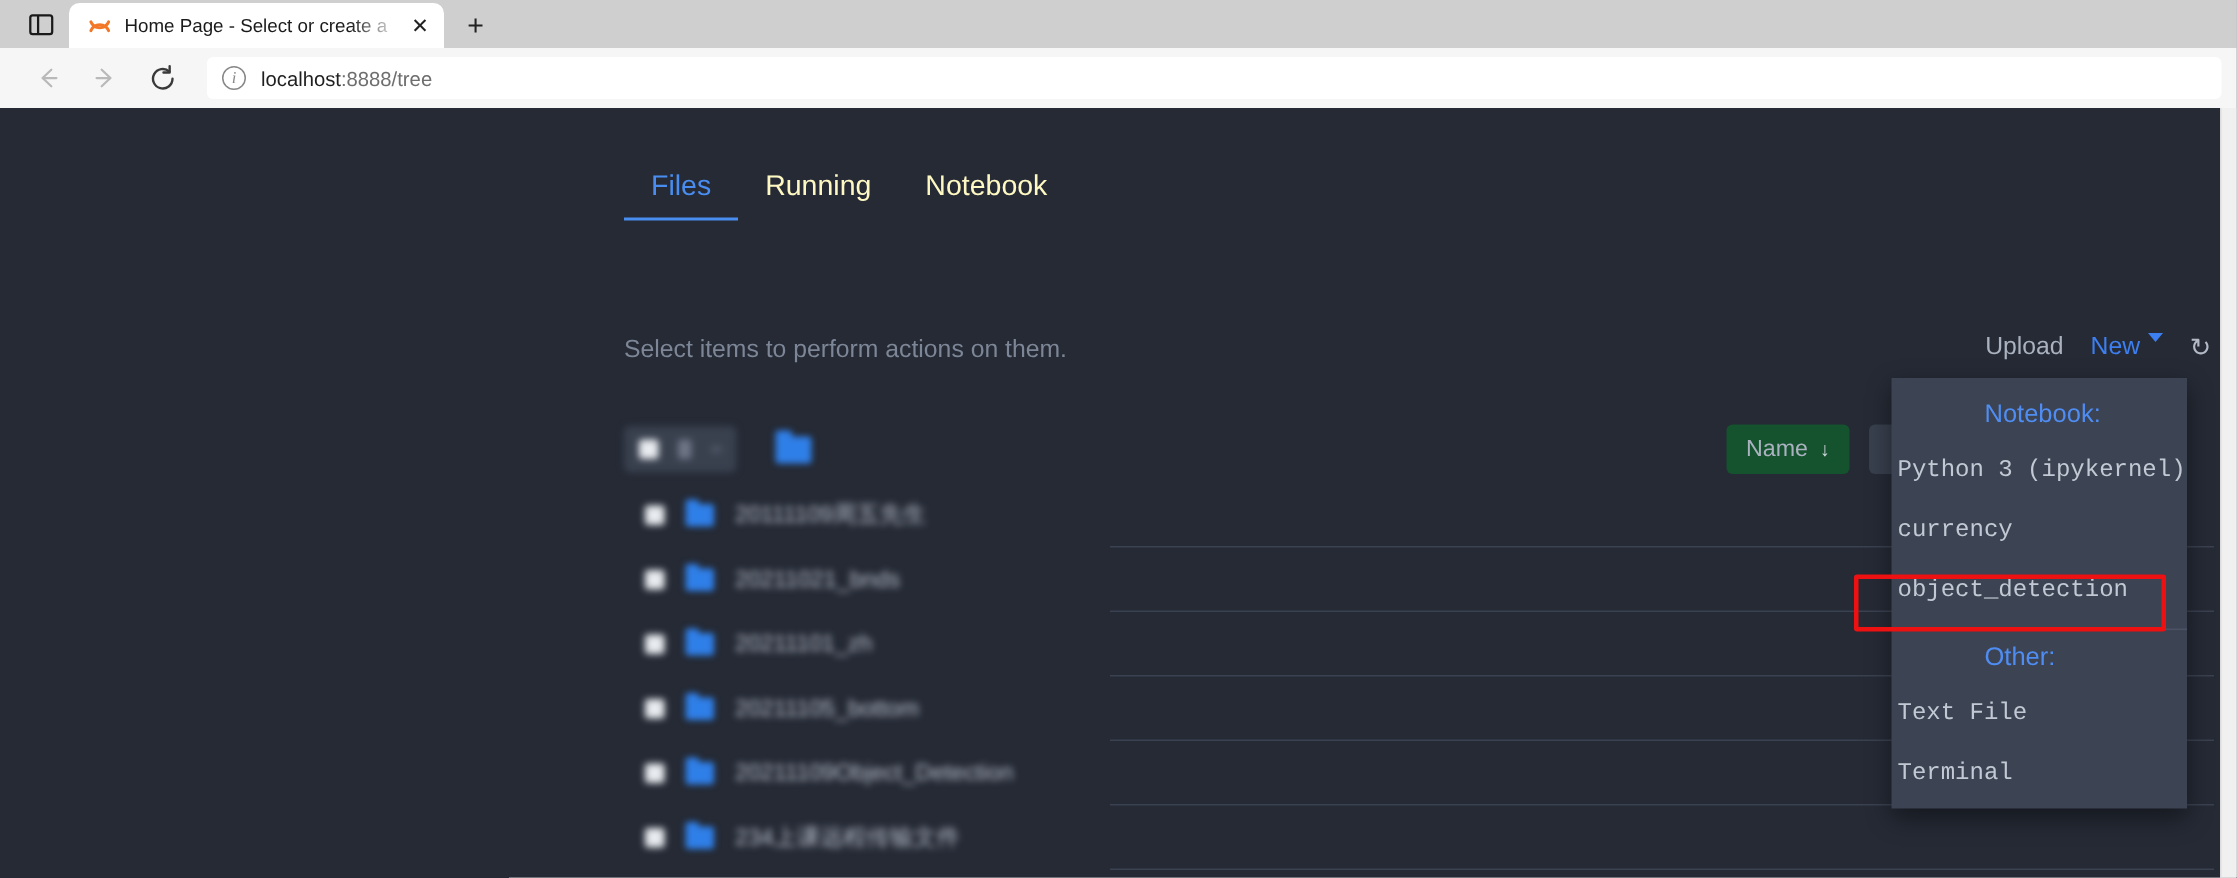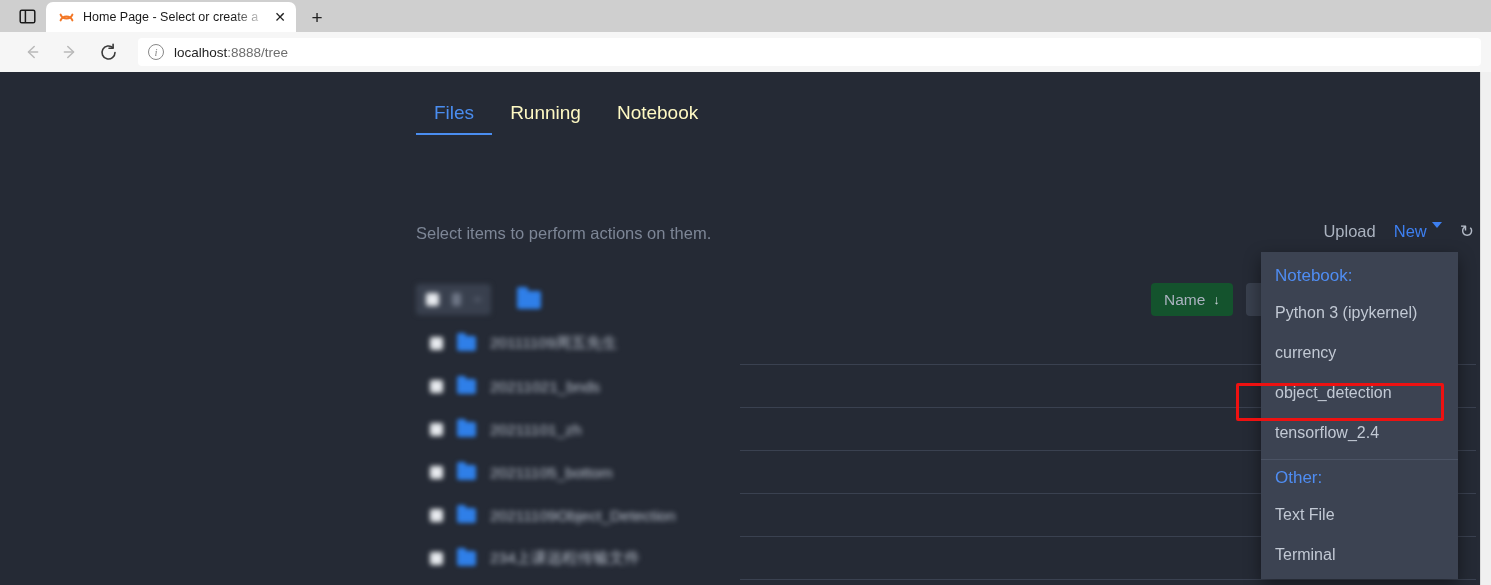--- a/index.html
+++ b/index.html
@@ -100,21 +100,21 @@
     position: absolute; left: 1480px; top: 72px;
     width: 11px; height: 513px;
     background: #f0f0f0;
     border-left: 1px solid #dcdcdc;
   }
 
   .content { position: relative; width: 100%; height: 100%; }
 
   
   .jp-tabs {
-    position: absolute; left: 416px; top: 30px;
+    position: absolute; left: 416px; top: 42px;
     display: flex; align-items: flex-end; gap: 0;
   }
   .jp-tab {
     font-size: 19px; color: #fef9c3;
     padding: 0 18px 9px 18px;
     border-bottom: 2px solid transparent;
     white-space: nowrap;
   }
   .jp-tab.active { color: #4a8df0; border-bottom-color: #4a8df0; }
 
@@ -223,25 +223,27 @@
     width: 197px;
     background: #3c4352;
     box-shadow: 0 6px 16px rgba(0,0,0,0.45);
     padding: 6px 0 4px 0;
     z-index: 40;
   }
   .dd-header {
     font-size: 17px; color: #4f8df3;
     padding: 8px 14px 7px 14px;
     white-space: nowrap;
+    margin-left: 48px;
   }
   .dd-item {
     font-size: 16px; color: #c2c9d4;
-    padding: 11px 14px;
+    padding: 11px 4px;
     white-space: nowrap;
+    font-family: Liberation Mono, monospace;
   }
   .dd-divider {
     height: 1px; background: #4b5364;
     margin: 6px 0 0 0;
   }
   .dd-highlight-box {
     position: absolute;
     left: 1236px; top: 311px;
     width: 208px; height: 38px;
     border: 3px solid #ee1111;
@@ -384,21 +386,20 @@
         </div>
 
       </div>
     </div>
 
     <div class="dropdown">
       <div class="dd-header">Notebook:</div>
       <div class="dd-item">Python 3 (ipykernel)</div>
       <div class="dd-item">currency</div>
       <div class="dd-item">object_detection</div>
-      <div class="dd-item">tensorflow_2.4</div>
       <div class="dd-divider"></div>
       <div class="dd-header">Other:</div>
       <div class="dd-item">Text File</div>
       <div class="dd-item">Terminal</div>
     </div>
 
     <div class="dd-highlight-box"></div>
 
   </div>
 </div>

